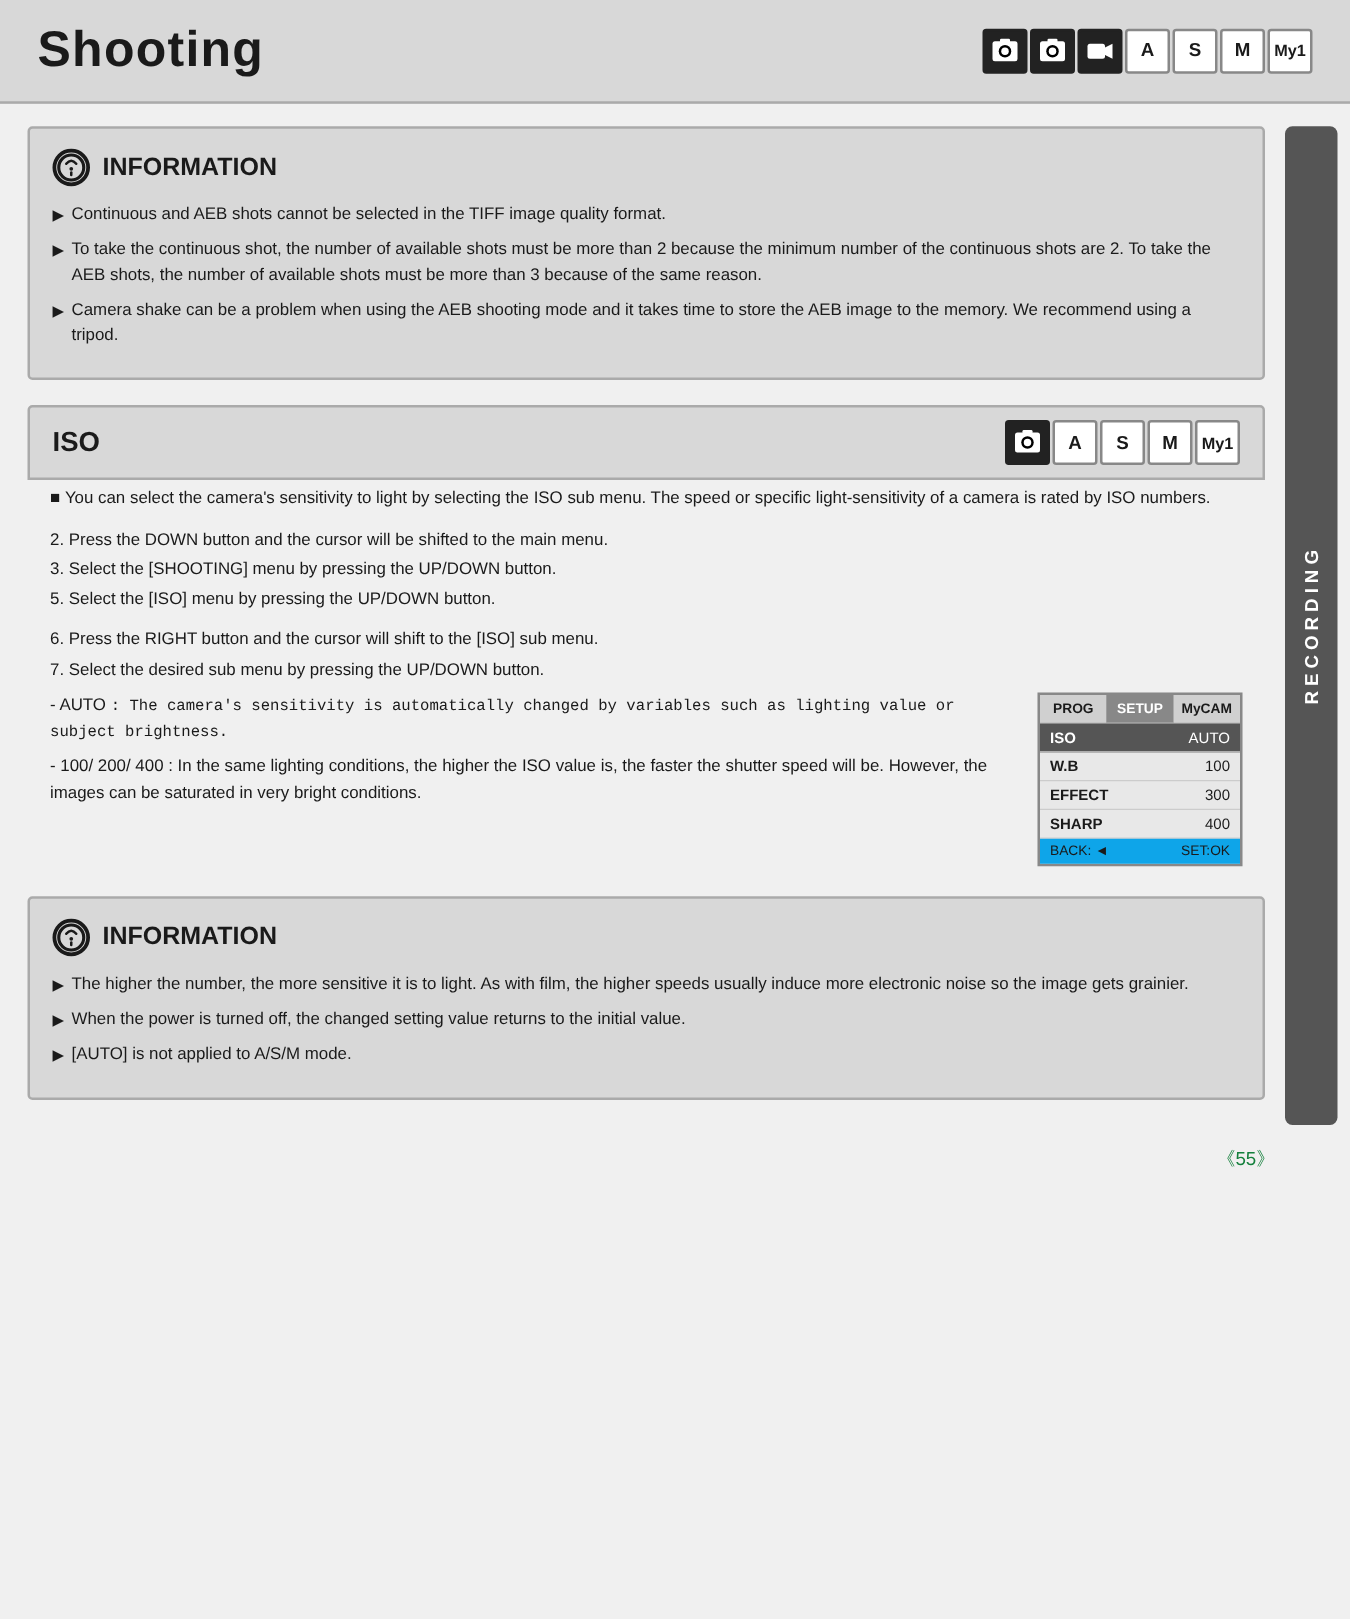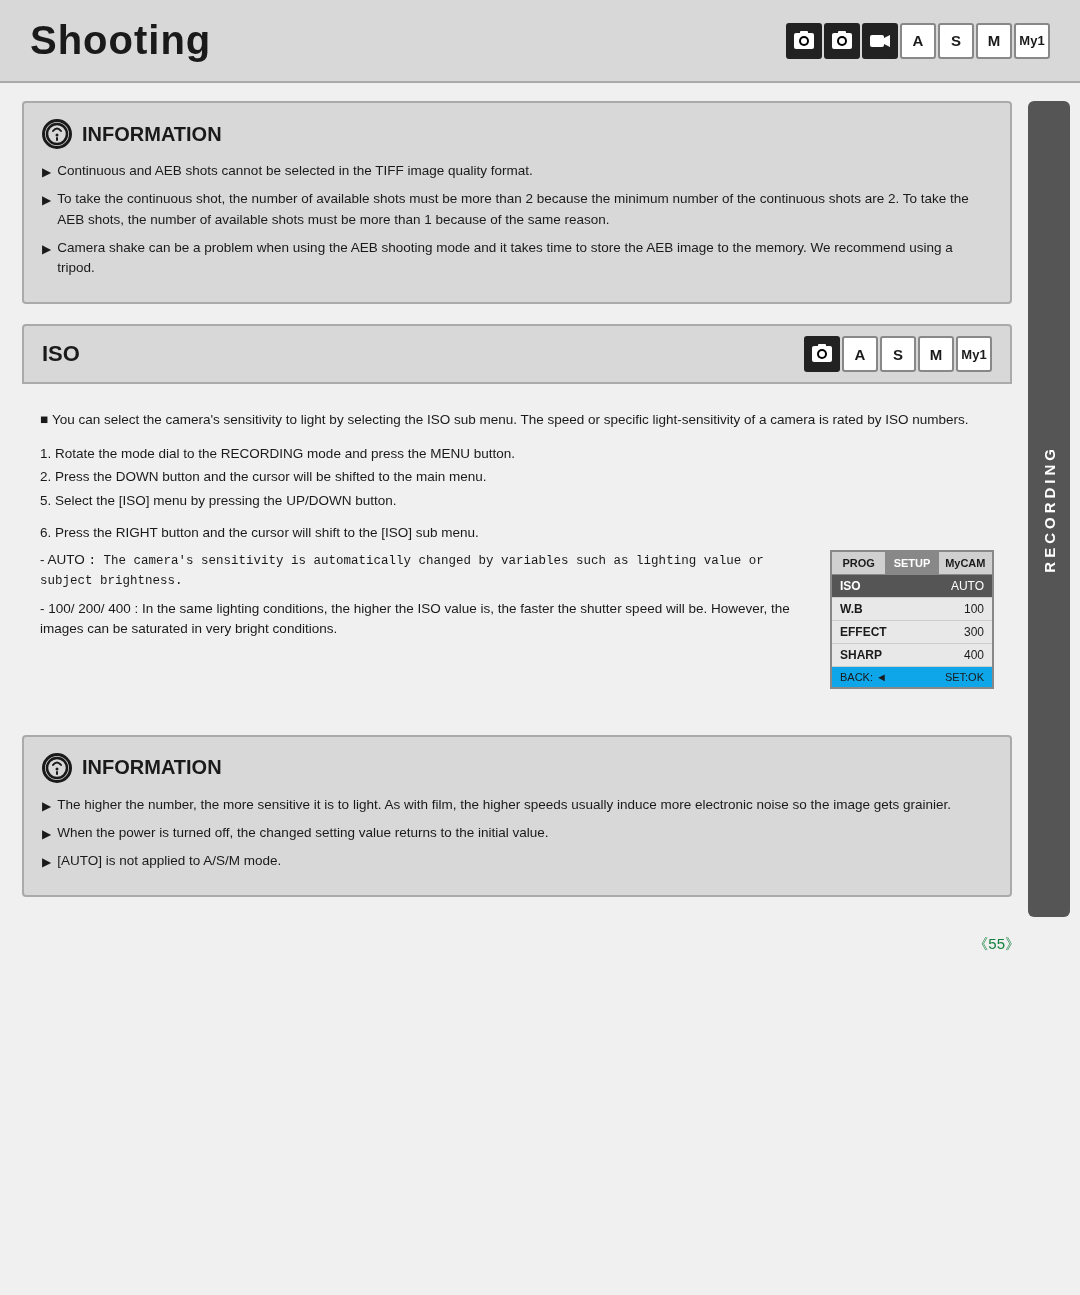--- a/index.html
+++ b/index.html
@@ -111,21 +111,21 @@
       justify-content: space-between;
     }
 
     .iso-title {
       font-size: 22px;
       font-weight: 900;
       color: #1a1a1a;
     }
 
     .iso-body {
-      padding: 26px 18px;
+      padding: 4px 18px;
       background: #f0f0f0;
     }
 
     .iso-intro {
       font-size: 13.5px;
       line-height: 1.5;
       margin-bottom: 12px;
     }
 
     .iso-intro::before {
@@ -323,21 +323,21 @@
             </svg>
           </div>
           <span class="info-title">INFORMATION</span>
         </div>
         <div class="info-item">
           <span class="info-arrow">▶</span>
           <span class="info-text">Continuous and AEB shots cannot be selected in the TIFF image quality format.</span>
         </div>
         <div class="info-item">
           <span class="info-arrow">▶</span>
-          <span class="info-text">To take the continuous shot, the number of available shots must be more than 2 because the minimum number of the continuous shots are 2. To take the AEB shots, the number of available shots must be more than 1 because of the same reason.</span>
+          <span class="info-text">To take the continuous shot, the number of available shots must be more than 2 because the minimum number of the continuous shots are 2. To take the AEB shots, the number of available shots must be more than 3 because of the same reason.</span>
         </div>
         <div class="info-item">
           <span class="info-arrow">▶</span>
           <span class="info-text">Camera shake can be a problem when using the AEB shooting mode and it takes time to store the AEB image to the memory. We recommend using a tripod.</span>
         </div>
       </div>
 
       <div class="iso-section">
         <div class="iso-header">
           <span class="iso-title">ISO</span>
@@ -354,26 +354,27 @@
             <div class="mode-btn" style="font-size:15px;font-weight:bold;">S</div>
             <div class="mode-btn" style="font-size:15px;font-weight:bold;">M</div>
             <div class="mode-btn" style="font-size:13px;font-weight:bold;">My1</div>
           </div>
         </div>
 
         <div class="iso-body">
           <p class="iso-intro">You can select the camera's sensitivity to light by selecting the ISO sub menu. The speed or specific light-sensitivity of a camera is rated by ISO numbers.</p>
 
           <ol class="iso-steps">
-            <li>1. Rotate the mode dial to the RECORDING mode and press the MENU button.</li>
             <li>2. Press the DOWN button and the cursor will be shifted to the main menu.</li>
+            <li>3. Select the [SHOOTING] menu by pressing the UP/DOWN button.</li>
             <li>5. Select the [ISO] menu by pressing the UP/DOWN button.</li>
           </ol>
 
           <p style="font-size:13.5px; line-height:1.5; margin-bottom:4px;">6. Press the RIGHT button and the cursor will shift to the [ISO] sub menu.</p>
+          <p style="font-size:13.5px; line-height:1.5; margin-bottom:8px;">7. Select the desired sub menu by pressing the UP/DOWN button.</p>
 
           <div class="iso-lower">
             <div class="iso-lower-text">
               <div class="step-item">
                 <span>- AUTO</span>
                 <span style="font-family: 'Courier New', monospace; font-size: 12.5px;">: The camera's sensitivity is automatically changed by variables such as lighting value or subject brightness.</span>
               </div>
               <div class="step-item" style="margin-top: 8px;">
                 <span>- 100/ 200/ 400</span>
                 <span>: In the same lighting conditions, the higher the ISO value is, the faster the shutter speed will be. However, the images can be saturated in very bright conditions.</span>

